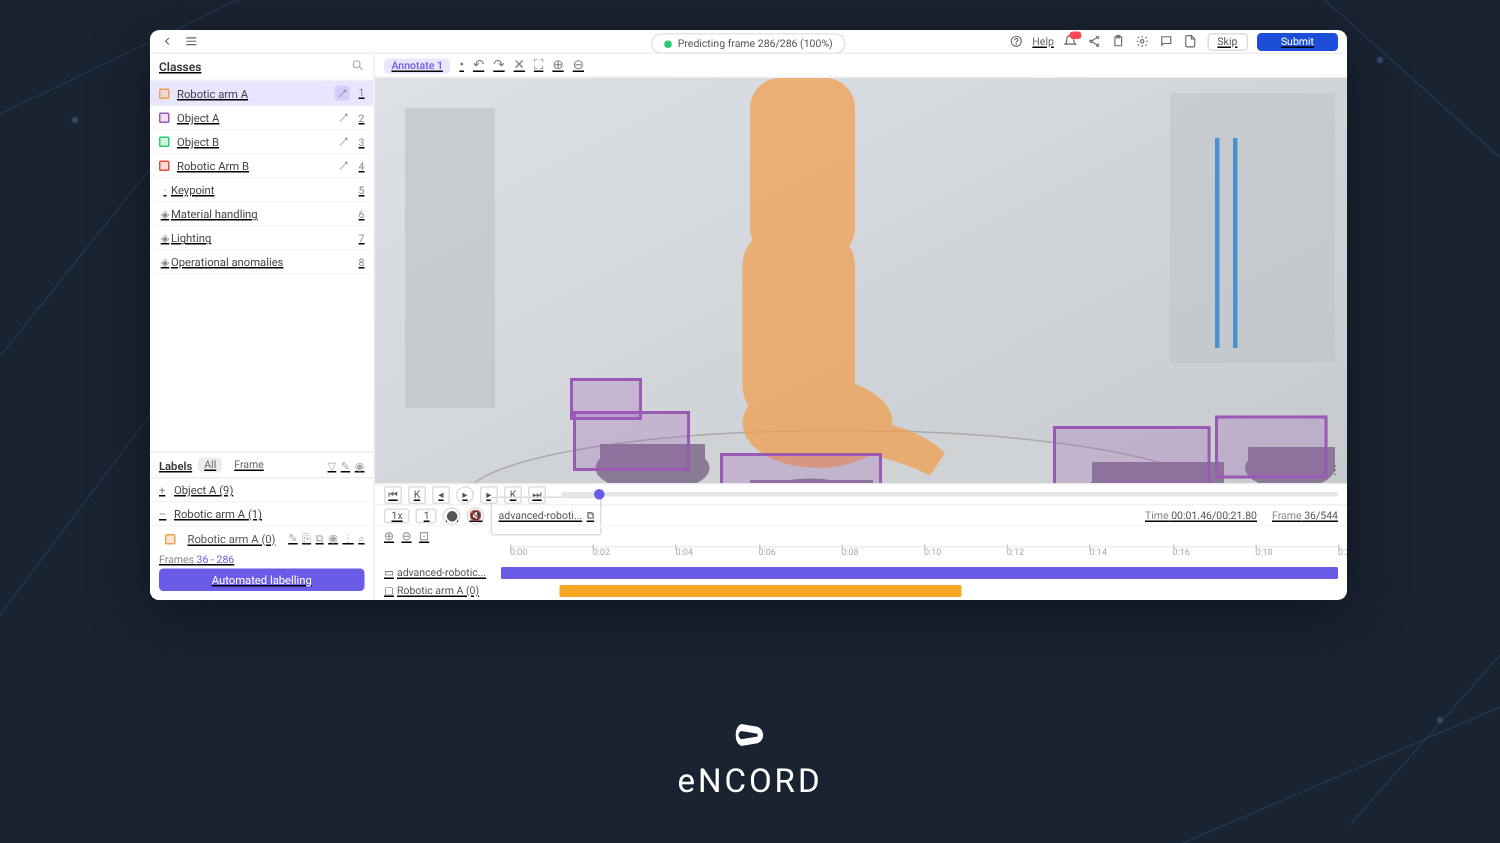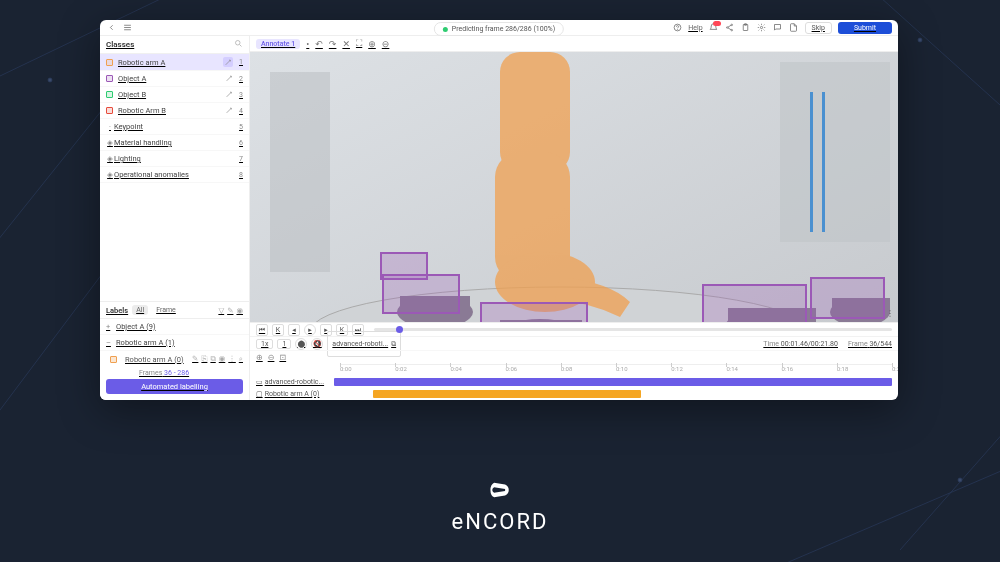--- a/index.html
+++ b/index.html
@@ -42,21 +42,21 @@
 .tab-btn.active { background: #ececec; }
 .lh-icons { margin-left: auto; display: flex; gap: 3px; }
 .lh-icons span { color: #aaa; cursor: pointer; }
 
 .label-row { display: flex; align-items: center; padding: 3px 6px; font-size: 7.5px; color: #444; border-bottom: 1px solid #f7f7f7; }
 .label-expand { width: 10px; color: #888; cursor: pointer; }
 .label-row .lbl { flex: 1; }
 
 .label-sub { padding: 3px 6px 3px 10px; font-size: 7.5px; color: #555; display: flex; align-items: center; gap: 3px; }
 .label-sub-icons { margin-left: auto; display: flex; gap: 3px; color: #aaa; }
-.frames-line { padding: 2px 6px; font-size: 7px; color: #888; margin-left: 33px; }
+.frames-line { padding: 2px 6px; font-size: 7px; color: #888; }
 .frames-line .range { color: #6b5ce7; }
 
 .auto-label-btn { margin: auto 6px 6px; background: #6b5ce7; color: #fff; border: none; border-radius: 3px; padding: 3px 0; font-size: 7.5px; cursor: pointer; }
 
 .main { flex: 1; display: flex; flex-direction: column; overflow: hidden; }
 .maintools { height: 16px; display: flex; align-items: center; padding: 0 6px; gap: 6px; border-bottom: 1px solid #eee; }
 .annotate-chip { background: #e8e5ff; color: #6b5ce7; padding: 1px 5px; border-radius: 3px; font-size: 7px; font-weight: 500; }
 .mt-icon { color: #777; cursor: pointer; font-size: 9px; }
 
 .viewport { flex: 1; position: relative; background: linear-gradient(135deg, #d8dce0 0%, #c0c4c8 50%, #e0e2e4 100%); overflow: hidden; }

